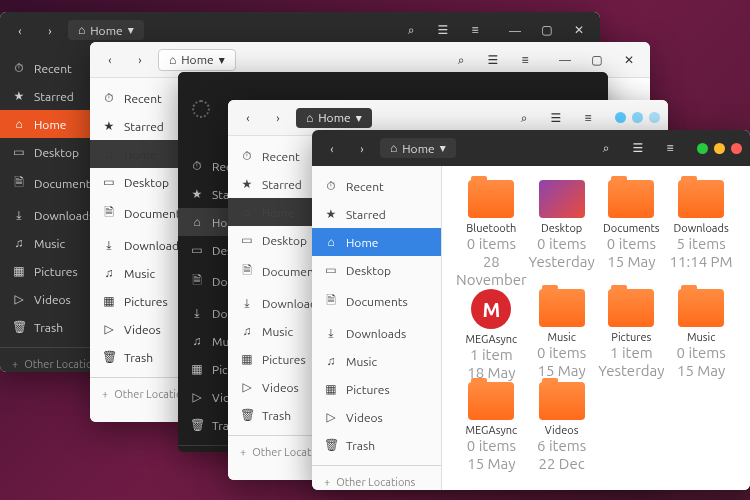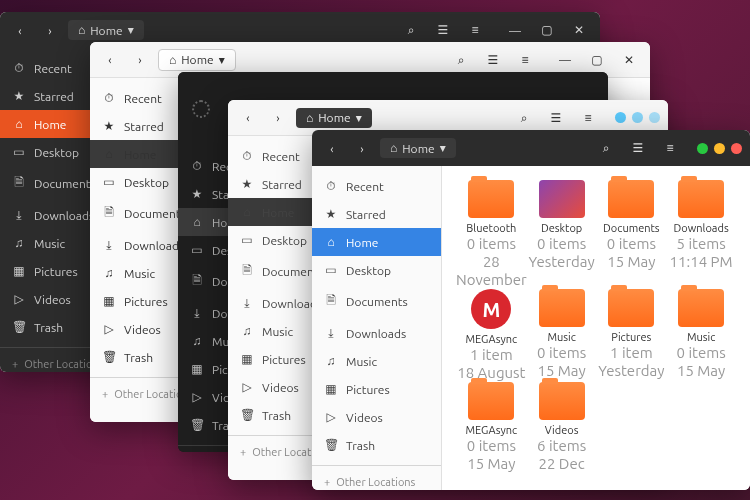--- a/index.html
+++ b/index.html
@@ -394,21 +394,21 @@
         <div class="fitem">
           <div class="fic folder"></div>
           <div class="fname">Downloads</div>
           <div class="fmeta">5 items</div>
           <div class="fmeta">11:14 PM</div>
         </div>
         <div class="fitem">
           <div class="fic mega">M</div>
           <div class="fname">MEGAsync</div>
           <div class="fmeta">1 item</div>
-          <div class="fmeta">18 August</div>
+          <div class="fmeta">18 May</div>
         </div>
         <div class="fitem">
           <div class="fic folder"></div>
           <div class="fname">Music</div>
           <div class="fmeta">0 items</div>
           <div class="fmeta">15 May</div>
         </div>
         <div class="fitem">
           <div class="fic folder"></div>
           <div class="fname">Pictures</div>

